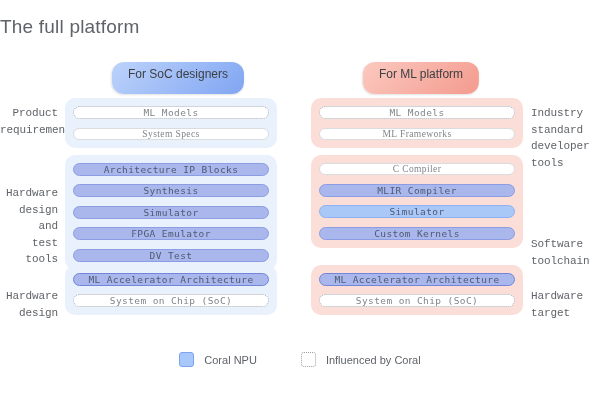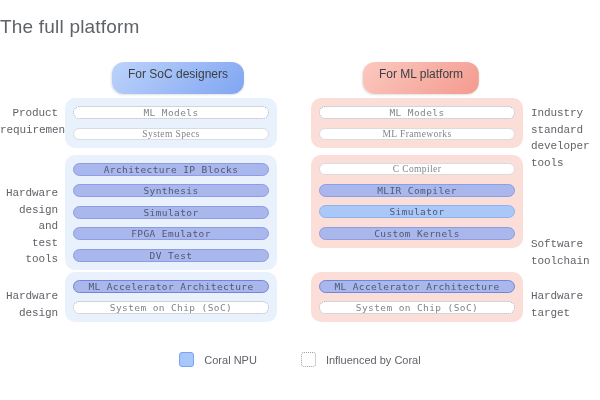--- a/index.html
+++ b/index.html
@@ -12,21 +12,21 @@
   .pill{position:absolute;top:62px;height:32px;line-height:24px;border-radius:12px;
         padding:0 16px;font-size:12px;color:#3c4043;transform:translateX(-50%);
         box-shadow:0 1px 2px rgba(60,64,67,.15);}
   .pill.blue{left:178px;background:linear-gradient(135deg,#bdd3fb 0%,#80a5f2 100%);}
   .pill.pink{left:421px;background:linear-gradient(135deg,#fbc9c0 0%,#f49a8e 100%);}
 
   .panel{position:absolute;width:212px;border-radius:10px;padding:8px;box-sizing:border-box;
          display:flex;flex-direction:column;gap:8px;}
   .panel.blue-bg{background:#e9f1fd;left:65px;}
   .panel.pink-bg{background:#fbded7;left:311px;}
-  .top-98{top:98px;} .top-155{top:155px;} .top-265{top:272px;}
+  .top-98{top:98px;} .top-155{top:155px;} .top-265{top:265px;}
 
   .row{display:flex;gap:9px;flex-direction:column;}
   .box{flex:1;display:flex;align-items:center;justify-content:center;text-align:center;
        border-radius:7px;font-family:"DejaVu Sans Mono","Liberation Mono",monospace;
        font-size:9.5px;letter-spacing:.4px;box-sizing:border-box;white-space:nowrap;}
   .h24{height:24px;} .h26{height:26px;} .h28{height:28px;} .h40{height:44px;}
   .box.blue{background:#a9b7ec;border:1px solid #8d9de2;color:#4f5973;}
   .box.blue-strong{background:#a9b7ec;border:1.5px solid #7385d8;color:#4f5973;}
   .box.lightblue{background:#a9c8f8;border:1px solid #8db1f3;color:#4f5973;}
   .box.outline{background:#ffffff;border:1px solid #dadce0;color:#80868b;font-family:Liberation Serif, serif;}

